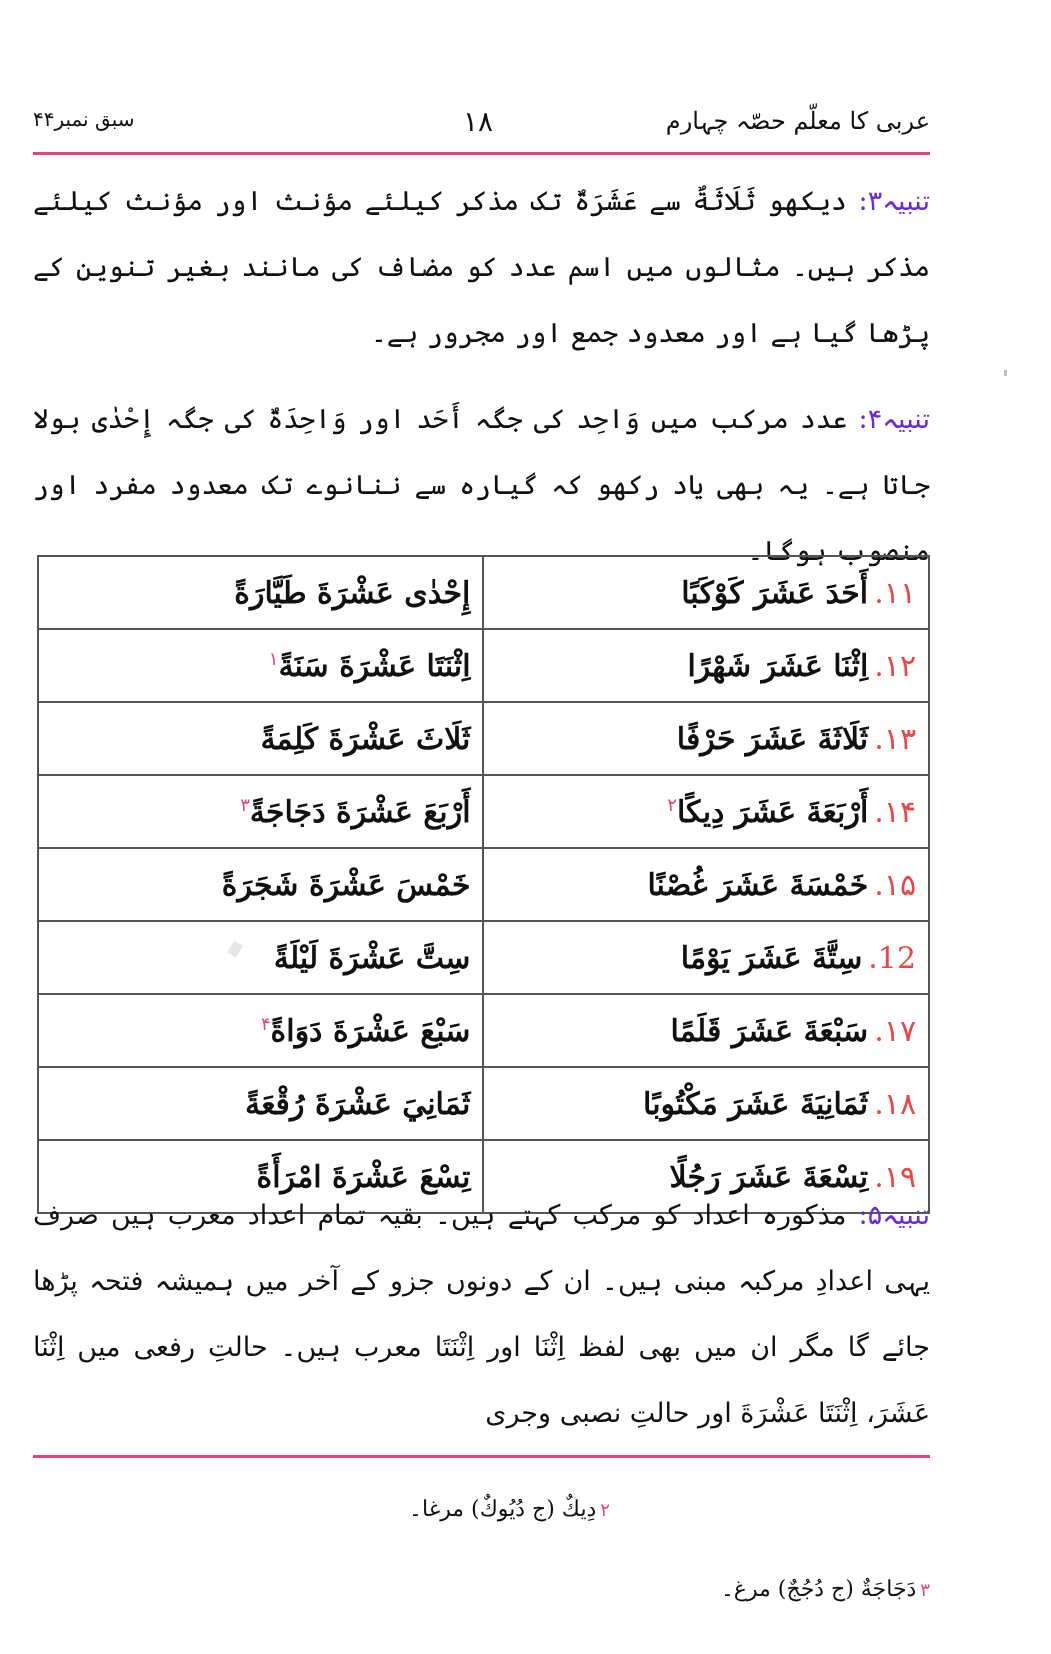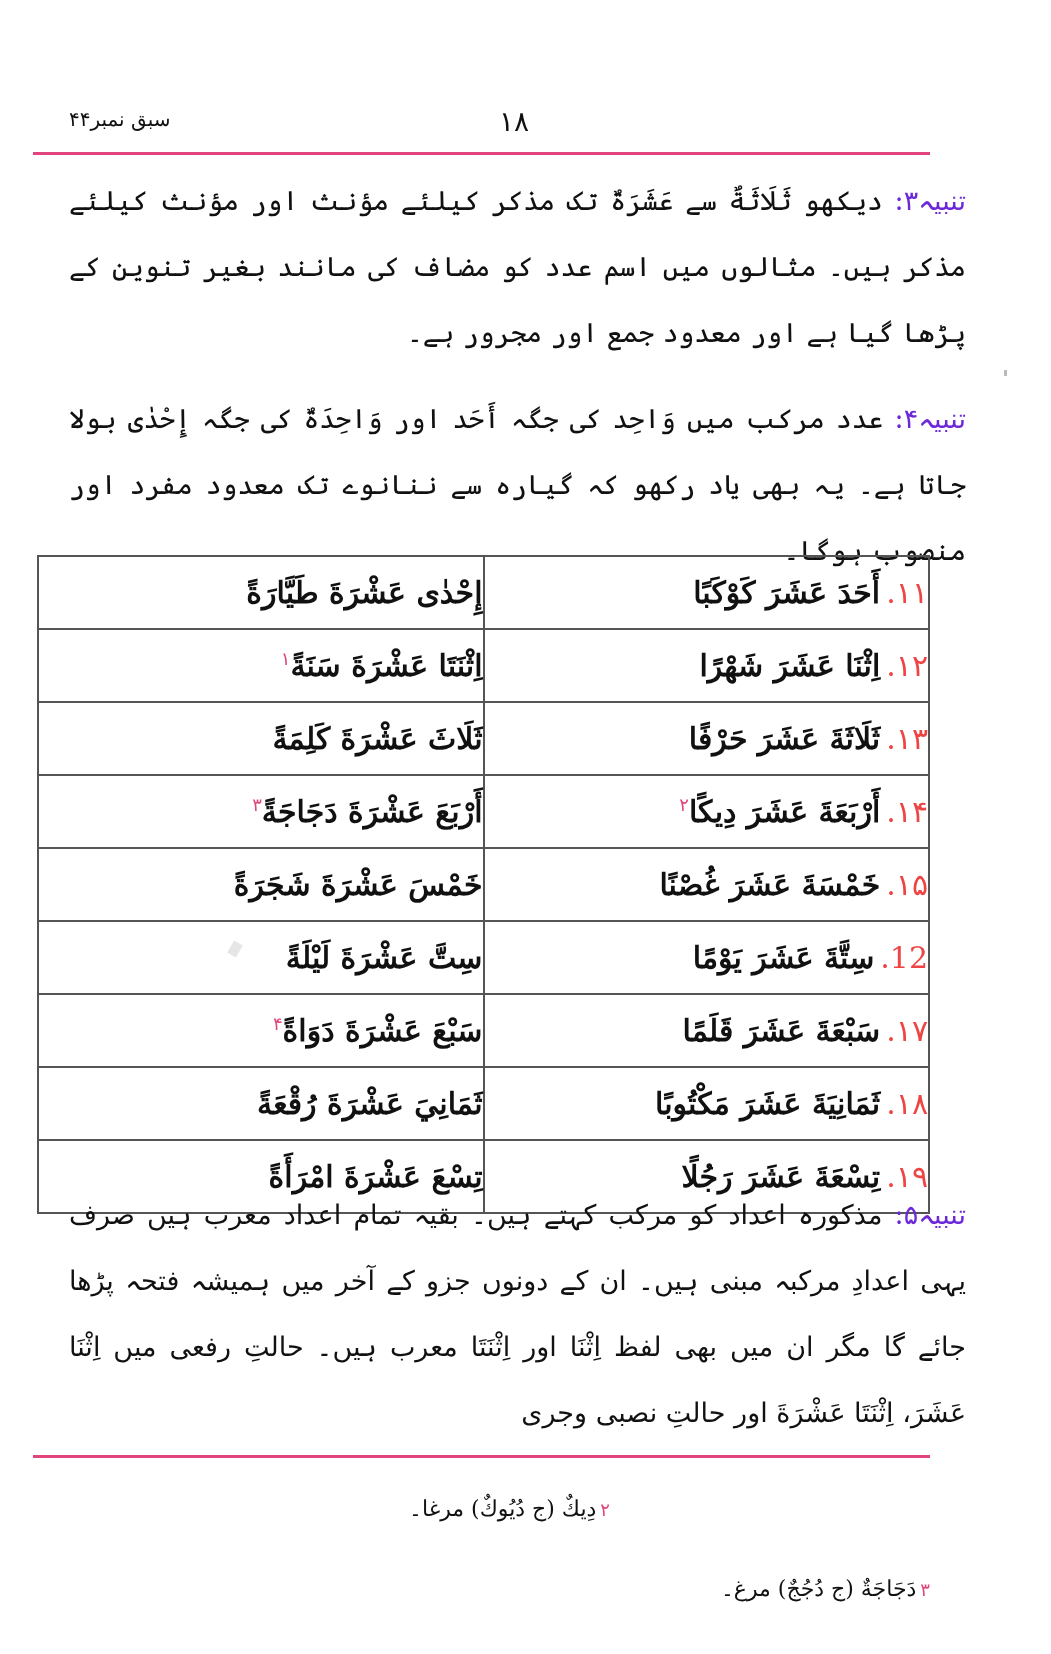--- a/index.html
+++ b/index.html
@@ -6,21 +6,21 @@
     body {
       width: 1051px;
       height: 1654px;
       background: #ffffff;
       position: relative;
       overflow: hidden;
       font-family: "DejaVu Sans", sans-serif;
       color: #111111;
     }
     .page { position: absolute; left: 0; top: 0; width: 1051px; height: 1654px; }
-    .rtl { direction: rtl; unicode-bidi: embed; margin-left: 36px; }
+    .rtl { direction: rtl; unicode-bidi: embed; }
     .accent { color: #6d28d9; }
 
     
     .header {
       position: absolute; left: 33px; top: 105px; width: 897px; height: 42px;
     }
     .header .book-title { position: absolute; right: 0; top: 2px; font-size: 24px; font-family: "DejaVu Serif", serif; }
     .header .page-num { position: absolute; left: 430px; top: 0; font-size: 28px; font-family: "DejaVu Serif", serif; }
     .header .lesson { position: absolute; left: 0; top: 2px; font-size: 20px; font-family: "DejaVu Serif", serif; }
     .rule { position: absolute; height: 3px; background: #e2457e; }
@@ -35,21 +35,21 @@
     .para .label { font-weight: normal; }
 
     
     .tbl {
       position: absolute; left: 37px; top: 555px; width: 893px;
       border-collapse: collapse; direction: rtl;
     }
     .tbl td {
       border: 2px solid #555555;
       height: 71px;
-      padding: 0 0;
+      padding: 0 12px;
       font-family: "DejaVu Serif", serif;
       font-size: 30px;
       font-weight: bold;
       vertical-align: middle;
       text-align: right;
       white-space: nowrap;
     }
     .tbl td.c1 { width: 420px; }
     .tbl td.c2 { width: 420px; }
     .num { color: #ef4444; font-weight: normal; margin-left: 6px; }
@@ -68,20 +68,21 @@
 
     .ink-mark { position: absolute; left: 230px; top: 942px; width: 10px; height: 14px; background: #dcdcdc; transform: rotate(30deg); opacity: .7; }
     .margin-dot { position: absolute; left: 1004px; top: 370px; width: 3px; height: 6px; background: #bbbbbb; }
   </style>
 </head>
 <body>
 
 <div class="page">
 
   <div class="header">
+    <span class="book-title rtl">عربی کا معلّم حصّہ چہارم</span>
     <span class="page-num rtl">۱۸</span>
     <span class="lesson rtl">سبق نمبر۴۴</span>
   </div>
   <div class="rule" style="left:33px; top:152px; width:897px;"></div>
 
   <div class="para rtl" style="top:168px;">
     <span class="label accent">تنبیہ۳:</span><span> دیکھو ثَلَاثَةٌ سے عَشَرَةٌ تک مذکر کیلئے مؤنث اور مؤنث کیلئے مذکر ہیں۔ مثالوں میں اسم عدد کو مضاف کی مانند بغیر تنوین کے پڑھا گیا ہے اور معدود جمع اور مجرور ہے۔</span>
   </div>
 
 

